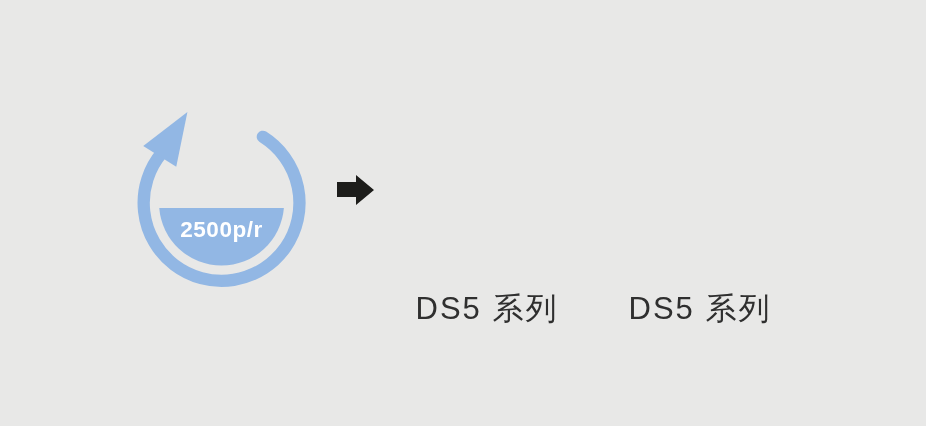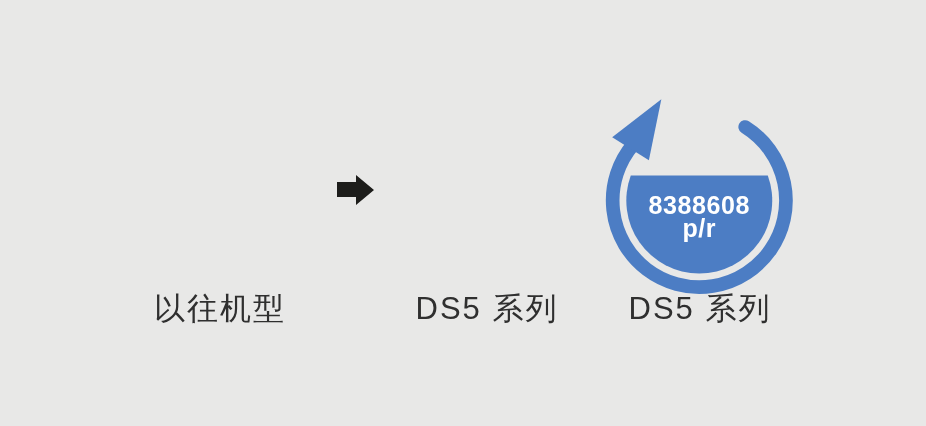--- a/index.html
+++ b/index.html
@@ -47,32 +47,33 @@
     top: 170px;
     width: 50px;
     height: 40px;
   }
 </style>
 </head>
 <body>
 
 <div class="canvas">
 
-  <div class="item-label" style="left:60px;">以往机型</div>
+  <div class="icon-wrap" style="left:117px; top:82px;">
+    <svg width="205" height="215.25" viewBox="0 0 200 210">
+
+      <path d="M 142.3 53.5 A 76 76 0 1 1 43.8 69.1" fill="none" stroke-width="12" stroke-linecap="round" stroke="#92b7e4"></path>
+
+      <polygon points="68.7,29.2 57.8,82.6 25.6,62.4" fill="#92b7e4"></polygon>
+
+      <path d="M 41.2 123 A 61 61 0 0 0 162.8 123 Z" fill="#92b7e4"></path>
+      <text x="102" y="144" text-anchor="middle" dominant-baseline="central" class="bowl-text" font-size="22">2500p/r</text>
+    </svg>
+  </div>
 
   <svg class="transition-arrow" viewBox="0 0 50 40">
     <polygon points="7,12 26,12 26,5 44,20 26,35 26,27 7,27" fill="#1d1d1b"></polygon>
   </svg>
 
   <div class="item-label" style="left:327px;">DS5 系列</div>
 
-  <div class="icon-wrap" style="left:583px; top:66px;">
-    <svg width="228" height="239.4" viewBox="0 0 200 210">
-      <path d="M 142.3 53.5 A 76 76 0 1 1 43.8 69.1" fill="none" stroke-width="12" stroke-linecap="round" stroke="#4c7dc4"></path>
-      <polygon points="68.7,29.2 57.8,82.6 25.6,62.4" fill="#4c7dc4"></polygon>
-      <path d="M 41.9 96 A 64 64 0 1 0 162.1 96 Z" fill="#4c7dc4"></path>
-      <text x="102" y="122" text-anchor="middle" dominant-baseline="central" class="bowl-text bold" font-size="22">8388608</text>
-      <text x="102" y="142" text-anchor="middle" dominant-baseline="central" class="bowl-text bold" font-size="22">p/r</text>
-    </svg>
-  </div>
   <div class="item-label" style="left:540px;">DS5 系列</div>
 
 </div>
 
 </body></html>

